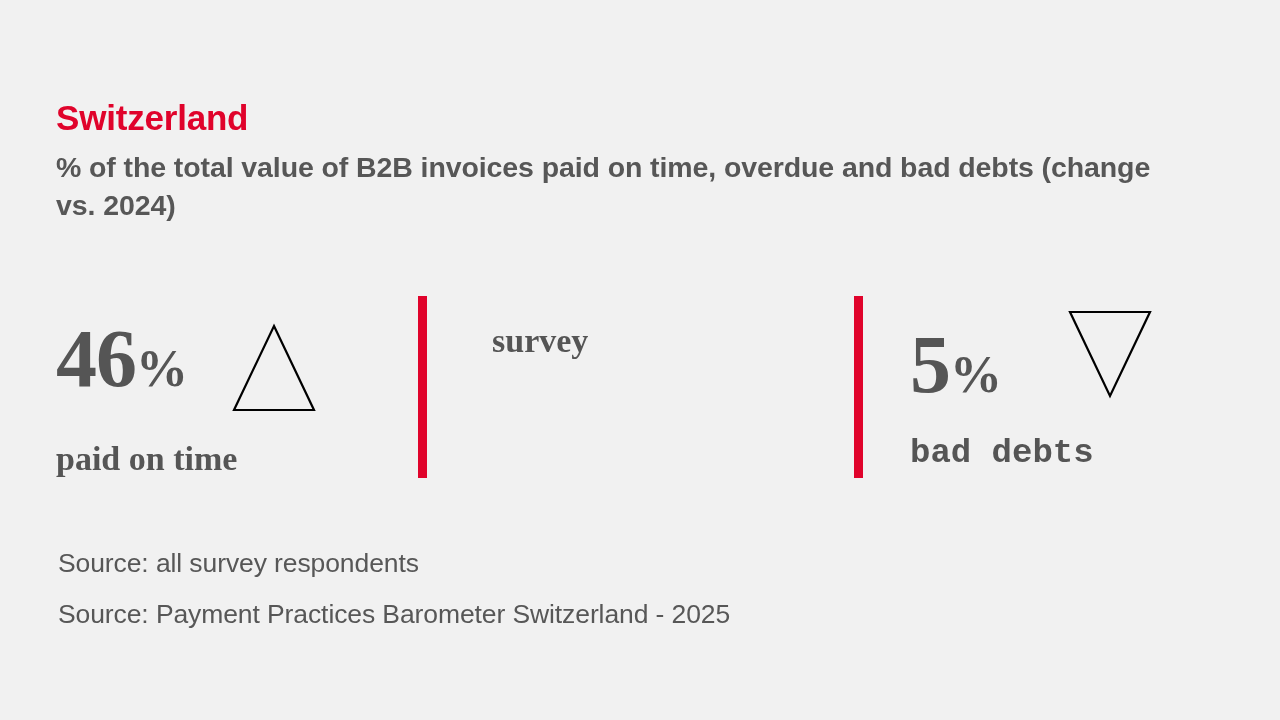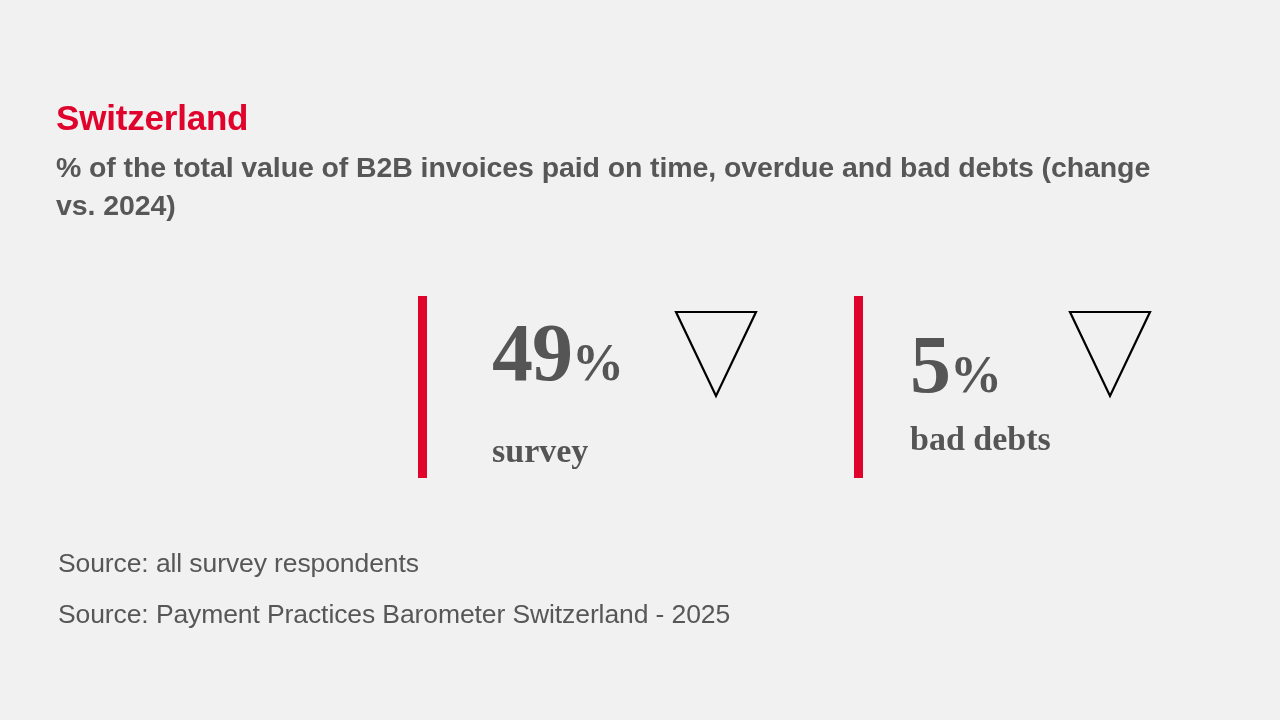--- a/index.html
+++ b/index.html
@@ -119,21 +119,21 @@
   .stat-1 .stat-row   { margin-top: 28px; }
   .stat-1 .arrow      { margin-left: 42px; margin-top: 4px; }
   .stat-1 .stat-label { margin-top: 28px; }
 
   .stat-2 .stat-row   { margin-top: 22px; }
   .stat-2 .arrow      { margin-left: 48px; margin-top: -4px; }
   .stat-2 .stat-label { margin-top: 34px; }
 
   .stat-3 .stat-row   { margin-top: 34px; }
   .stat-3 .arrow      { margin-left: 64px; margin-top: -16px; }
-  .stat-3 .stat-label { margin-top: 16px; }
+  .stat-3 .stat-label { margin-top: 30px; font-family: Liberation Mono, monospace; }
 
   
   .footer {
     position: absolute;
     left: 58px;
     top: 538px;
   }
   .footer-line {
     font-family: "Liberation Sans", sans-serif;
     font-size: 26.5px;
@@ -151,30 +151,33 @@
   <div class="header">
     <h1 class="country-title">Switzerland</h1>
     <p class="subtitle">% of the total value of B2B invoices paid on time, overdue and bad debts (change vs. 2024)</p>
   </div>
 
   <div class="stats-band">
 
     <div class="divider divider-1"></div>
     <div class="divider divider-2"></div>
 
-
-    <div class="stat stat-2">
+    <div class="stat stat-1">
       <div class="stat-row">
-        <span class="stat-value"><span class="stat-number">49</span><span class="stat-pct">%</span></span>
+        <span class="stat-value"><span class="stat-number">46</span><span class="stat-pct">%</span></span>
         <span class="arrow">
           <svg width="88" height="92" viewBox="0 0 88 92" aria-hidden="true">
-            <polygon points="4,4 84,4 44,88" fill="none" stroke="#000000" stroke-width="2.2"></polygon>
+            <polygon points="44,4 84,88 4,88" fill="none" stroke="#000000" stroke-width="2.2"></polygon>
           </svg>
         </span>
       </div>
+      <div class="stat-label">paid on time</div>
+    </div>
+
+    <div class="stat stat-2">
       <div class="stat-label">survey</div>
     </div>
 
     <div class="stat stat-3">
       <div class="stat-row">
         <span class="stat-value"><span class="stat-number">5</span><span class="stat-pct">%</span></span>
         <span class="arrow">
           <svg width="88" height="92" viewBox="0 0 88 92" aria-hidden="true">
             <polygon points="4,4 84,4 44,88" fill="none" stroke="#000000" stroke-width="2.2"></polygon>
           </svg>

